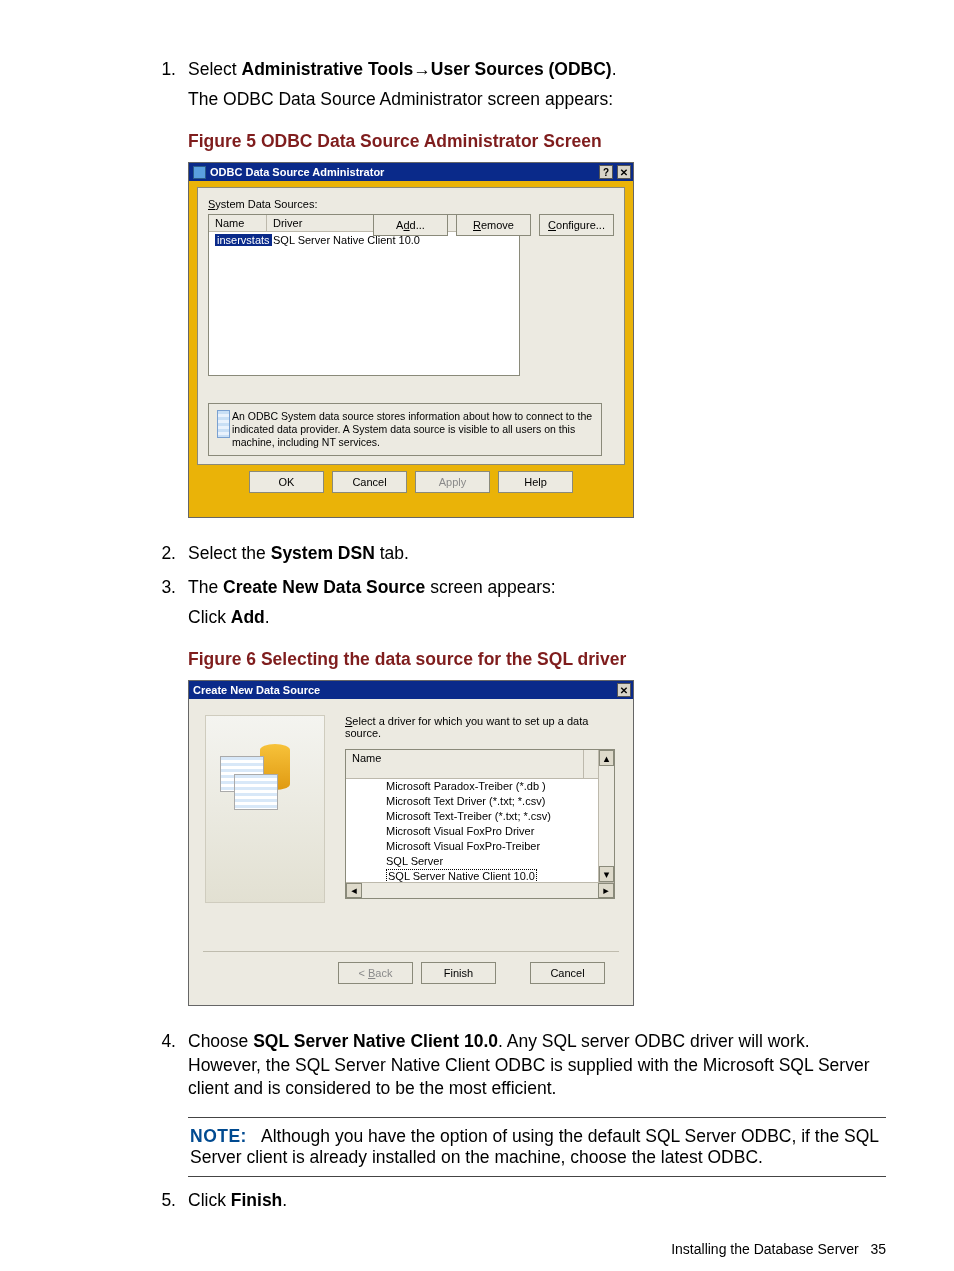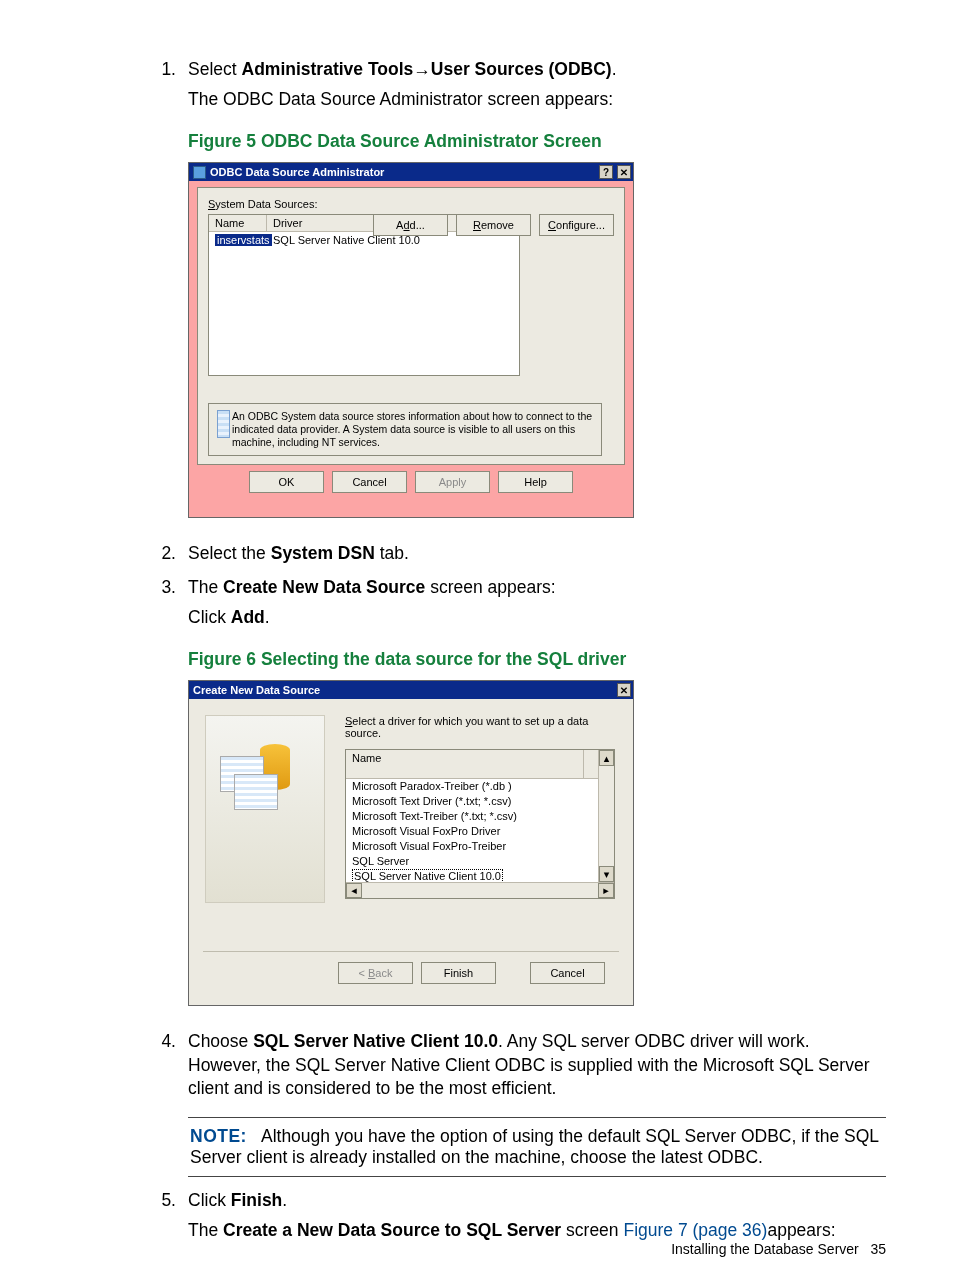--- a/index.html
+++ b/index.html
@@ -18,21 +18,21 @@
     display: grid;
     grid-template-columns: 120px 1fr;
     font-size: 17.5px;
     line-height: 1.35;
     margin-bottom: 4px;
   }
   ol.steps > li .num { text-align: right; padding-right: 12px; }
   ol.steps > li .body p { margin: 0 0 6px 0; }
   .b { font-weight: 700; }
   .fig-caption {
-    color: #15803d;
+    color: #7f1d1d;
     font-weight: 700;
     font-size: 17.5px;
     margin: 14px 0 10px 120px;
   }
   .note-block {
     margin: 10px 0 12px 120px;
     border-top: 1px solid #444;
     border-bottom: 1px solid #444;
     padding: 8px 2px;
     font-size: 17.5px;
@@ -45,21 +45,21 @@
     right: 68px;
     font-size: 14px;
   }
 
   
   .dlg1 {
     margin-left: 120px;
     width: 446px;
     height: 356px;
     border: 1px solid #666;
-    background: #fca5a5;
+    background: #eab308;
     font-family: Tahoma, Arial, sans-serif;
     font-size: 11px;
     color: #000;
   }
   .titlebar {
     height: 18px;
     background: #0a2a8a;
     color: #fff;
     display: flex;
     align-items: center;
@@ -195,21 +195,21 @@
   .drv-list .hdr { display: flex; }
   .drv-list .hdr > div {
     background: #eceae1;
     border-right: 1px solid #bdb9ac;
     border-bottom: 1px solid #bdb9ac;
     padding: 2px 6px;
   }
   .drv-list .namecol { flex: 1; }
   .drv-list .vcol { width: 30px; text-align: right; }
   .drv-rows { max-height: 108px; overflow: hidden; }
-  .drv-list .row { display: flex; padding: 0 6px; line-height: 15px; }
+  .drv-list .row { display: flex; padding: 0 6px; line-height: 15px; margin-left: 34px; }
   .drv-list .row .n { flex: 1; white-space: nowrap; }
   .drv-list .row .v { width: 24px; text-align: right; }
   .drv-list .row.selected .n span {
     border: 1px dotted #000;
     background: #fff;
     padding: 0 1px;
   }
   .drv-hscroll {
     position: absolute; left: 0; right: 0; bottom: 0; height: 16px;
     background: #eceae1;
@@ -403,21 +403,20 @@
 
   <div class="note-block">
     <span class="note-label">NOTE:</span><span>Although you have the option of using the default SQL Server ODBC, if the SQL Server client is already installed on the machine, choose the latest ODBC.</span>
   </div>
 
   <ol class="steps">
     <li>
       <div class="num">5.</div>
       <div class="body">
         <p><span>Click </span><span class="b">Finish</span><span>.</span></p>
-        <p><span>The </span><span class="b">Create a New Data Source to SQL Server</span><span> screen </span><span class="xref">Figure 7 (page 36)</span><span>appears:</span></p>
       </div>
     </li>
   </ol>
 </div>
 
 <div class="footer">
   <span>Installing the Database Server</span>&nbsp;&nbsp;&nbsp;<span>35</span>
 </div>
 
 </body></html>

